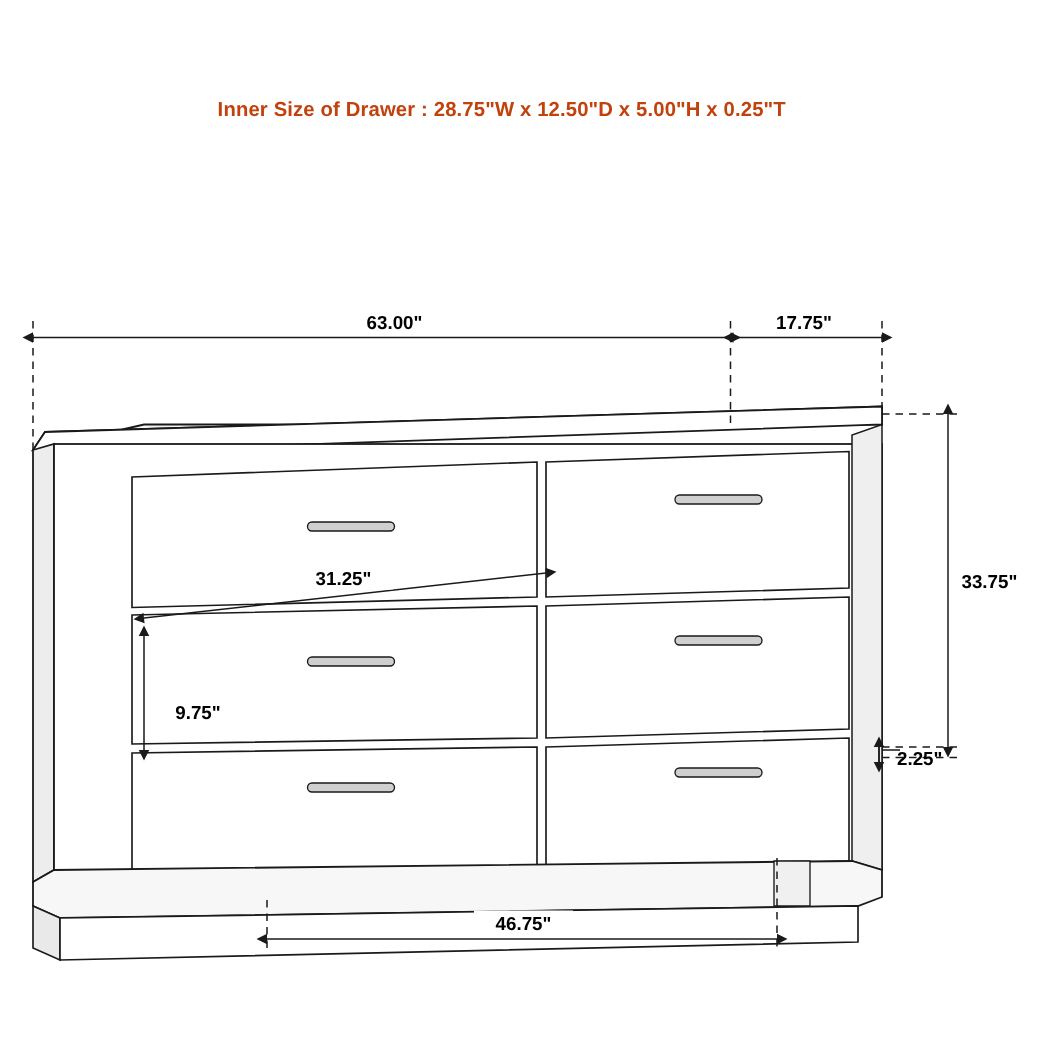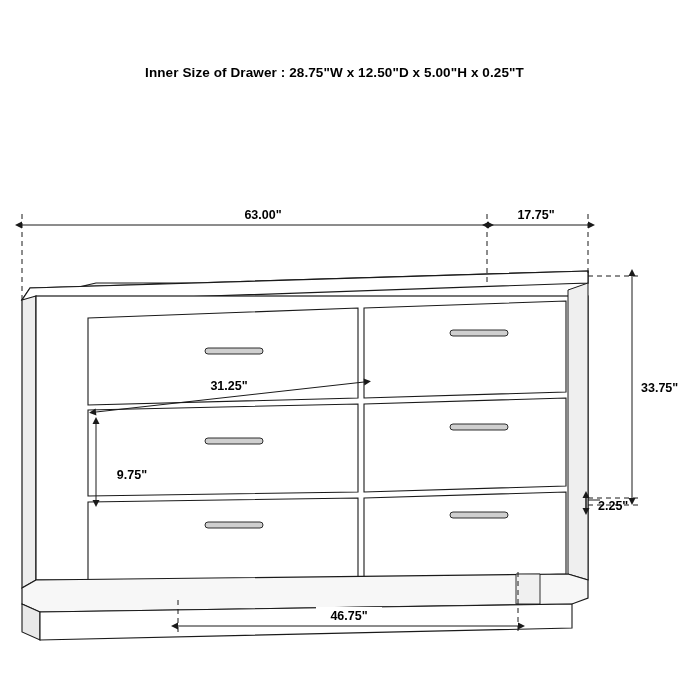--- a/index.html
+++ b/index.html
@@ -19,21 +19,21 @@
     height: 700px;
   }
   #title {
     position: absolute;
     top: 65px;
     left: 0;
     width: 669px;
     text-align: center;
     font-size: 13.5px;
     font-weight: bold;
-    color: #000000;
+    color: #c2410c;
     letter-spacing: 0.1px;
   }
   svg#diagram {
     position: absolute;
     top: 0;
     left: 0;
     width: 700px;
     height: 700px;
   }
   .dimlabel {

